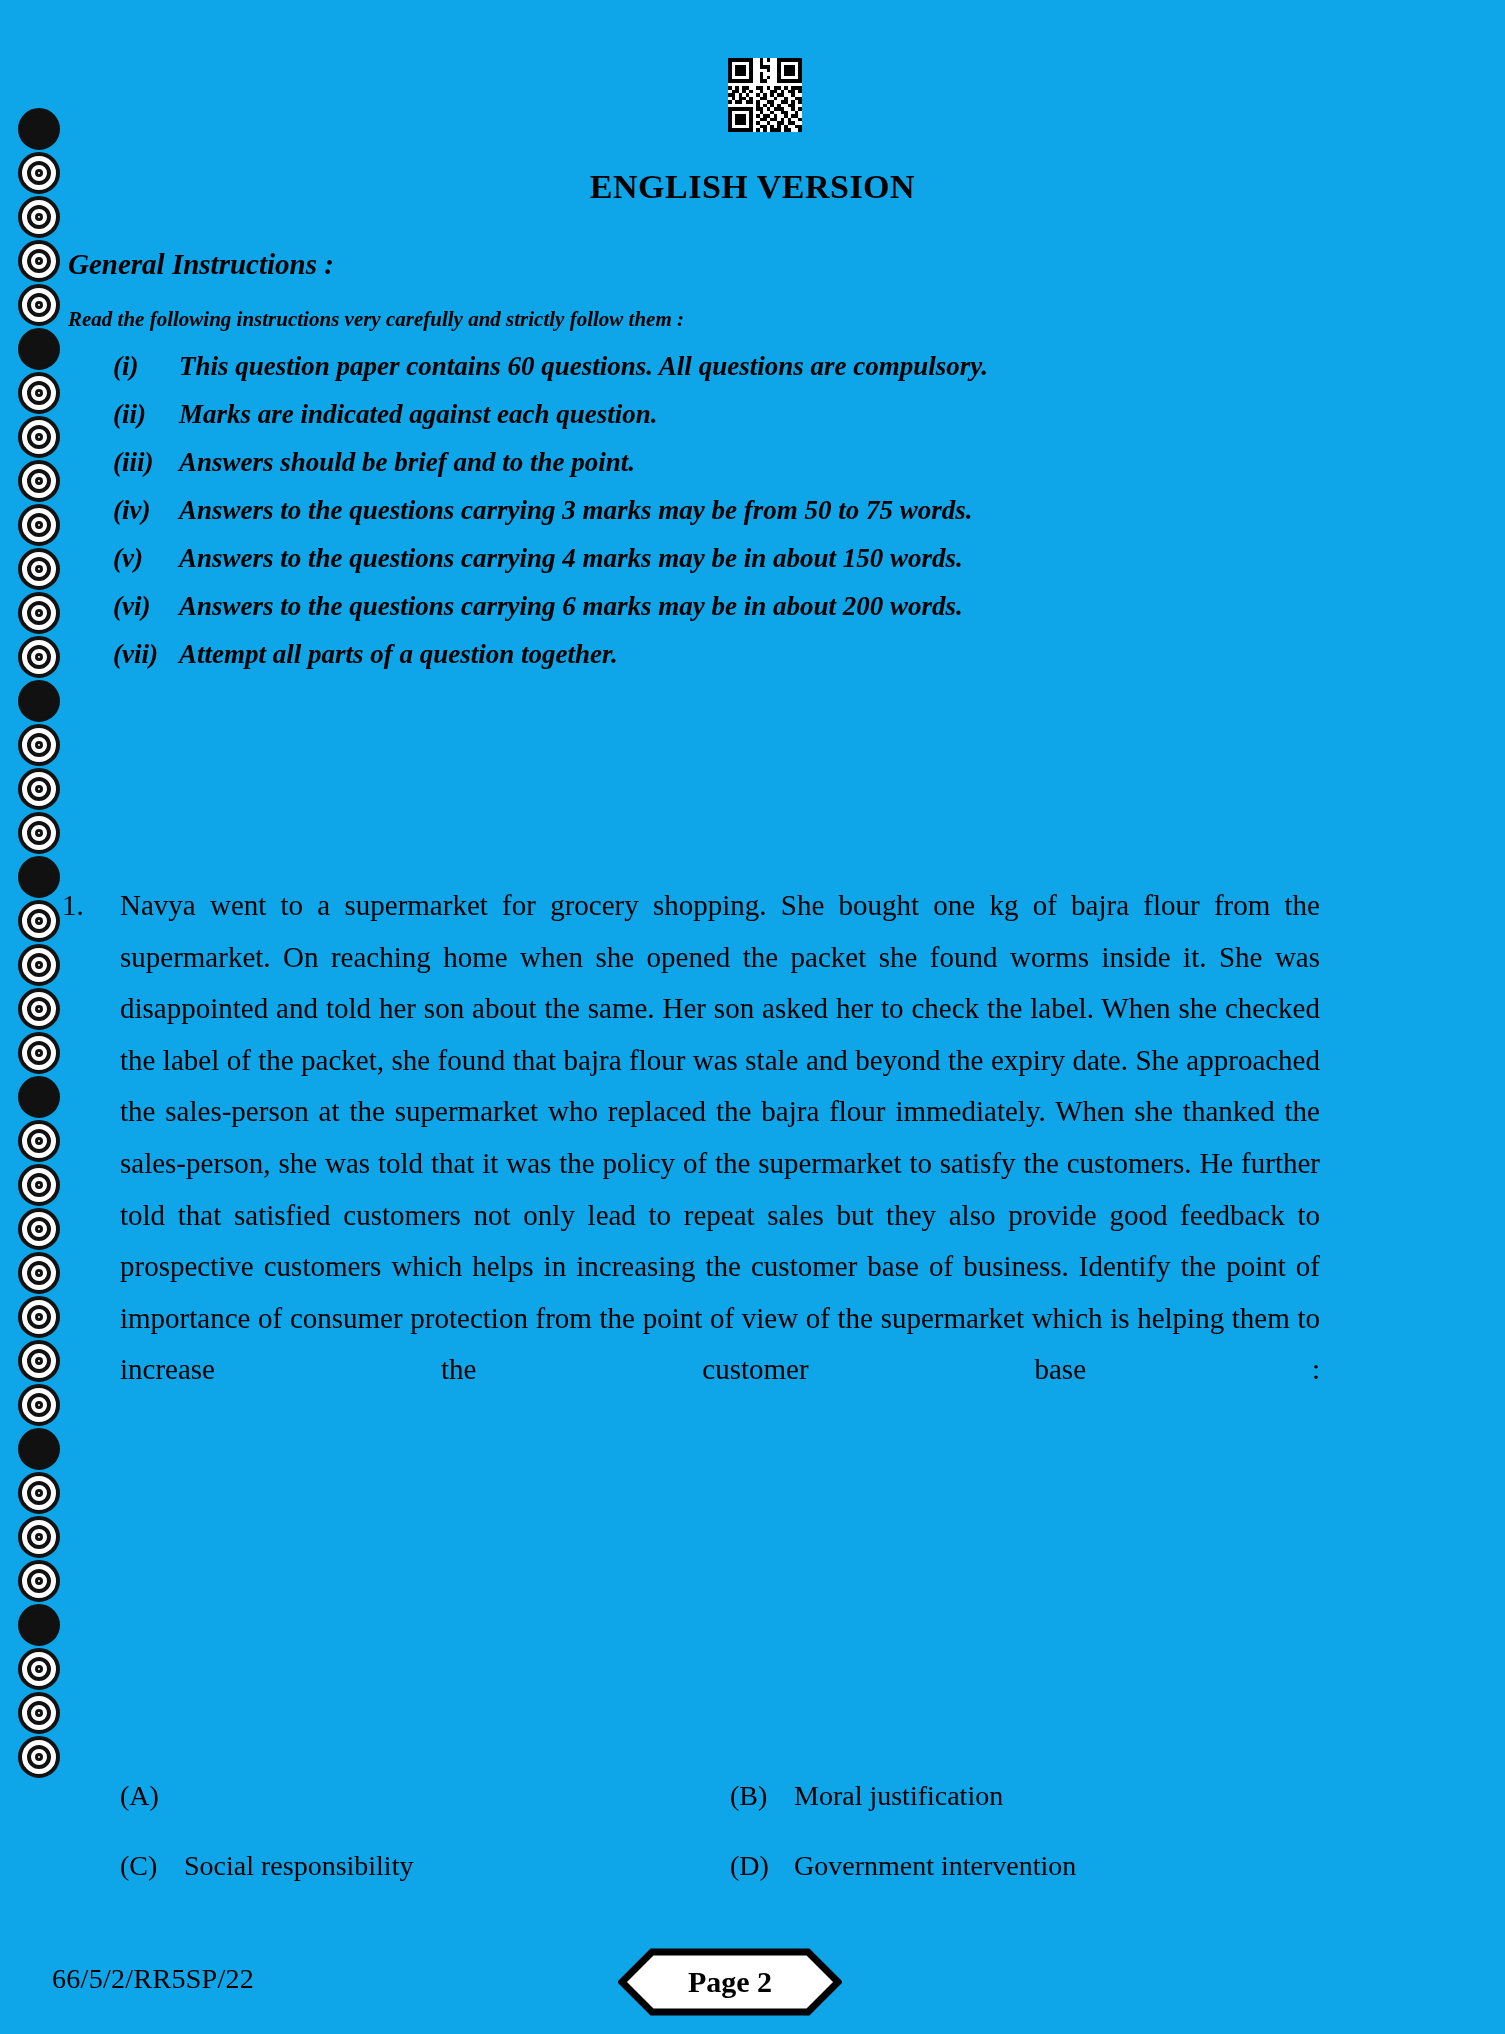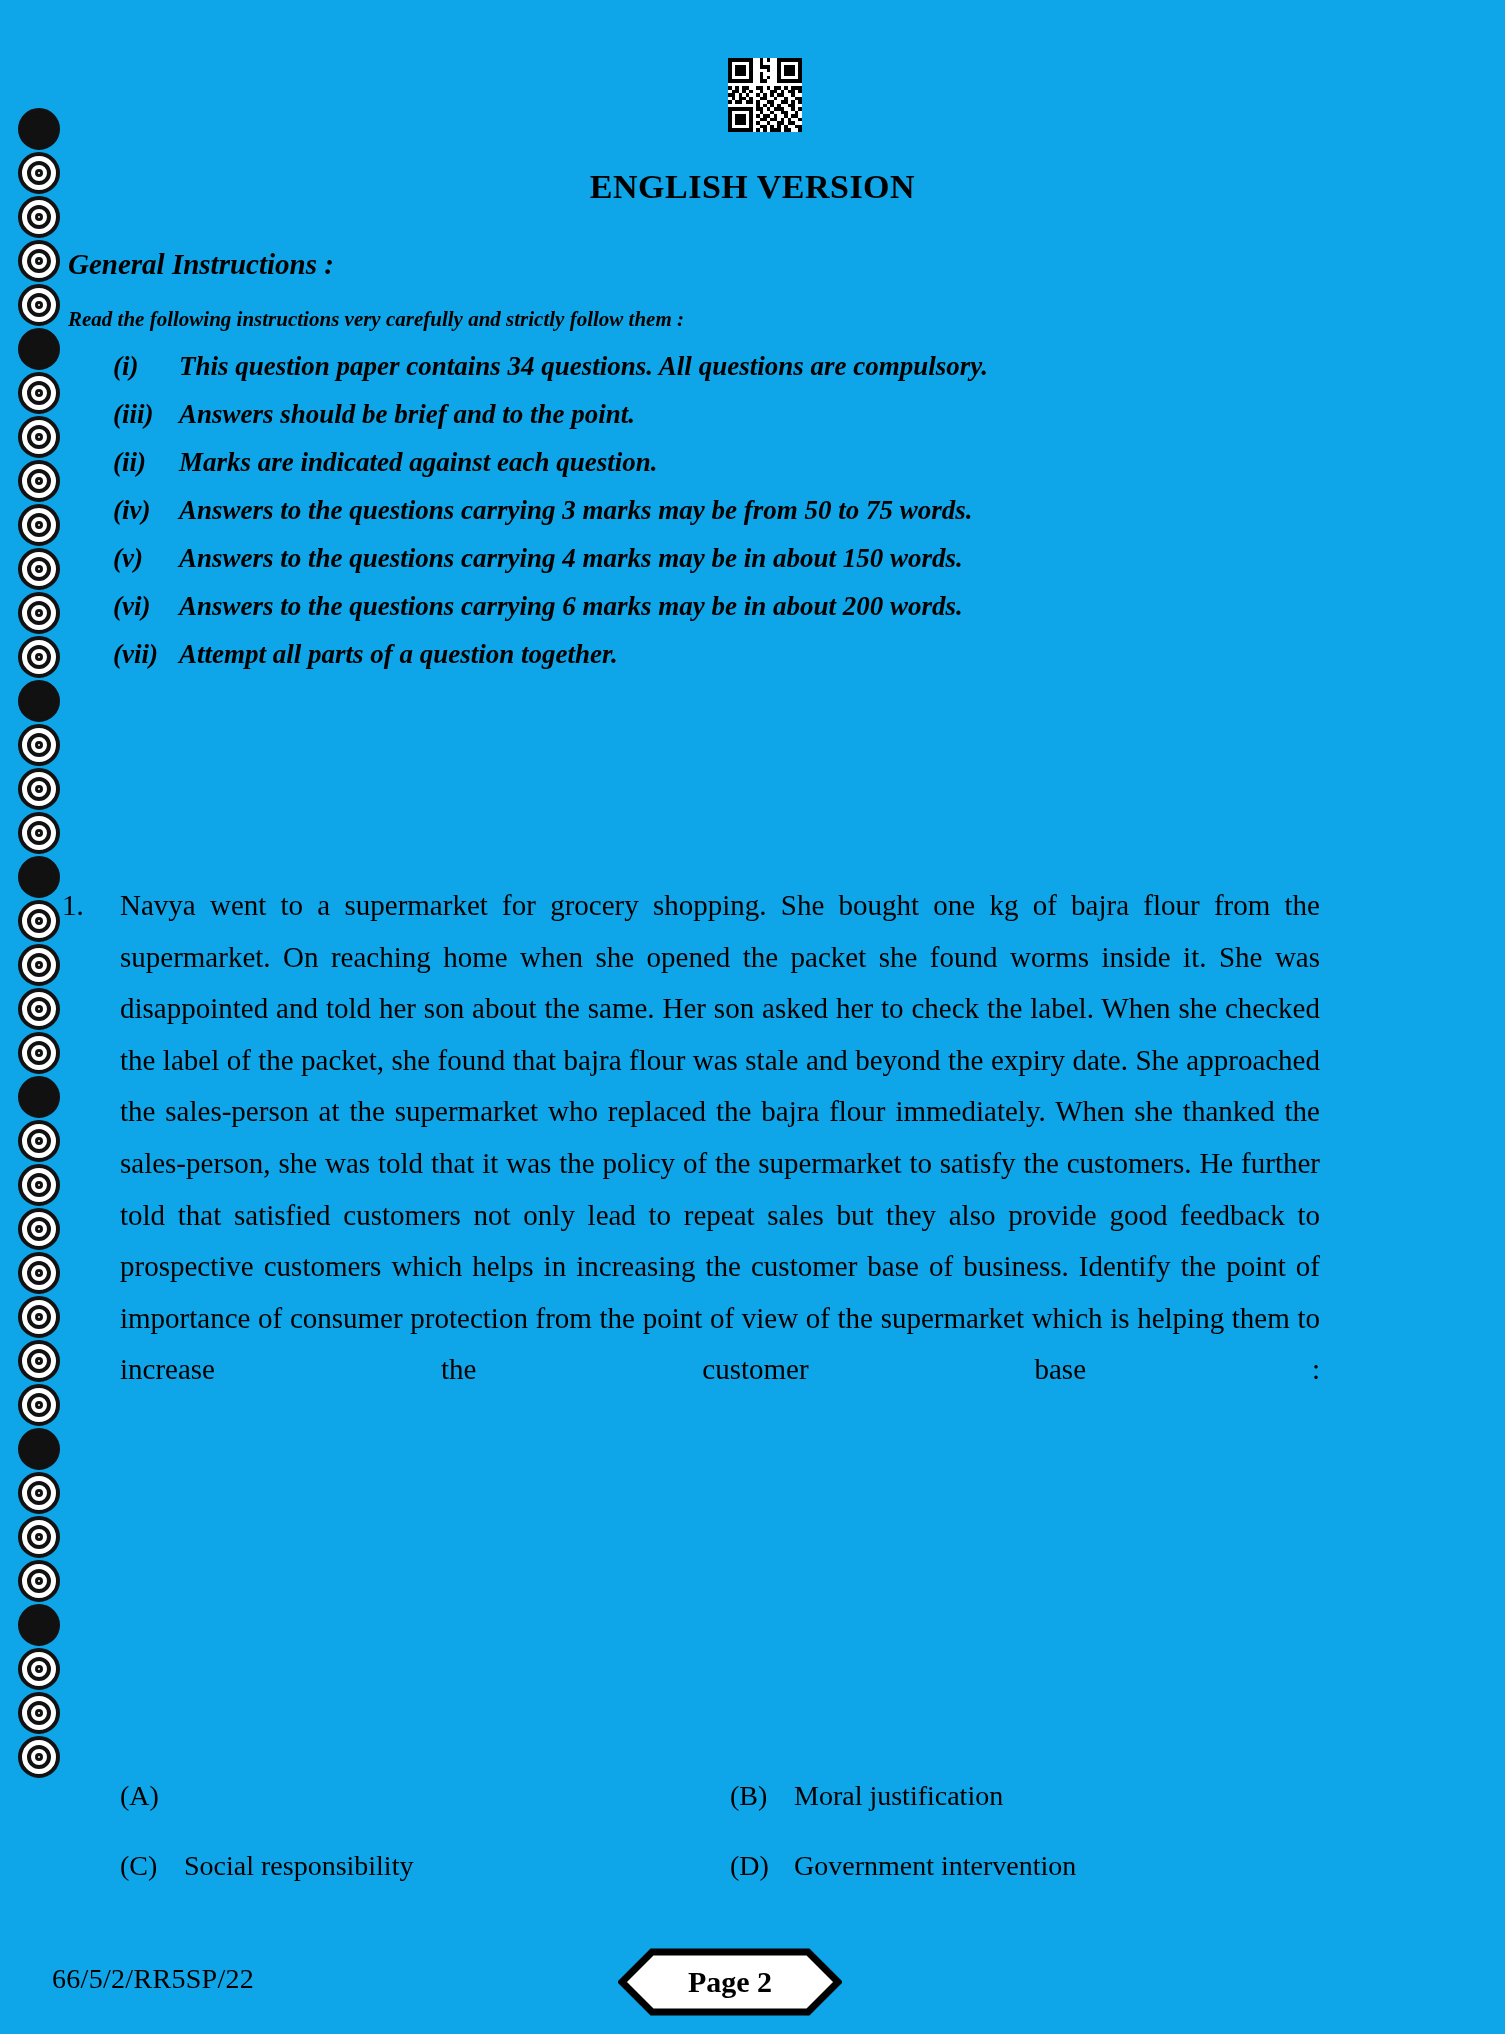--- a/index.html
+++ b/index.html
@@ -380,29 +380,29 @@
   </div>
 
   <div class="doc-title">ENGLISH VERSION</div>
 
   <div class="instructions">
     <div class="gi-heading">General Instructions :</div>
     <div class="gi-sub">Read the following instructions very carefully and strictly follow them :</div>
     <ul class="gi-list" id="instruction-list">
         <li class="gi-item">
           <span class="gi-num">(i)</span>
-          <span class="gi-text">This question paper contains <b>34</b> questions. <b>All</b> questions are <b>compulsory</b>.</span>
+          <span class="gi-text">This question paper contains <b>60</b> questions. <b>All</b> questions are <b>compulsory</b>.</span>
+        </li>
+        <li class="gi-item">
+          <span class="gi-num">(ii)</span>
+          <span class="gi-text">Marks are indicated against each question.</span>
         </li>
         <li class="gi-item">
           <span class="gi-num">(iii)</span>
           <span class="gi-text">Answers should be brief and to the point.</span>
-        </li>
-        <li class="gi-item">
-          <span class="gi-num">(ii)</span>
-          <span class="gi-text">Marks are indicated against each question.</span>
         </li>
         <li class="gi-item">
           <span class="gi-num">(iv)</span>
           <span class="gi-text">Answers to the questions carrying 3 marks may be from 50 to 75 words.</span>
         </li>
         <li class="gi-item">
           <span class="gi-num">(v)</span>
           <span class="gi-text">Answers to the questions carrying 4 marks may be in about 150 words.</span>
         </li>
         <li class="gi-item">

